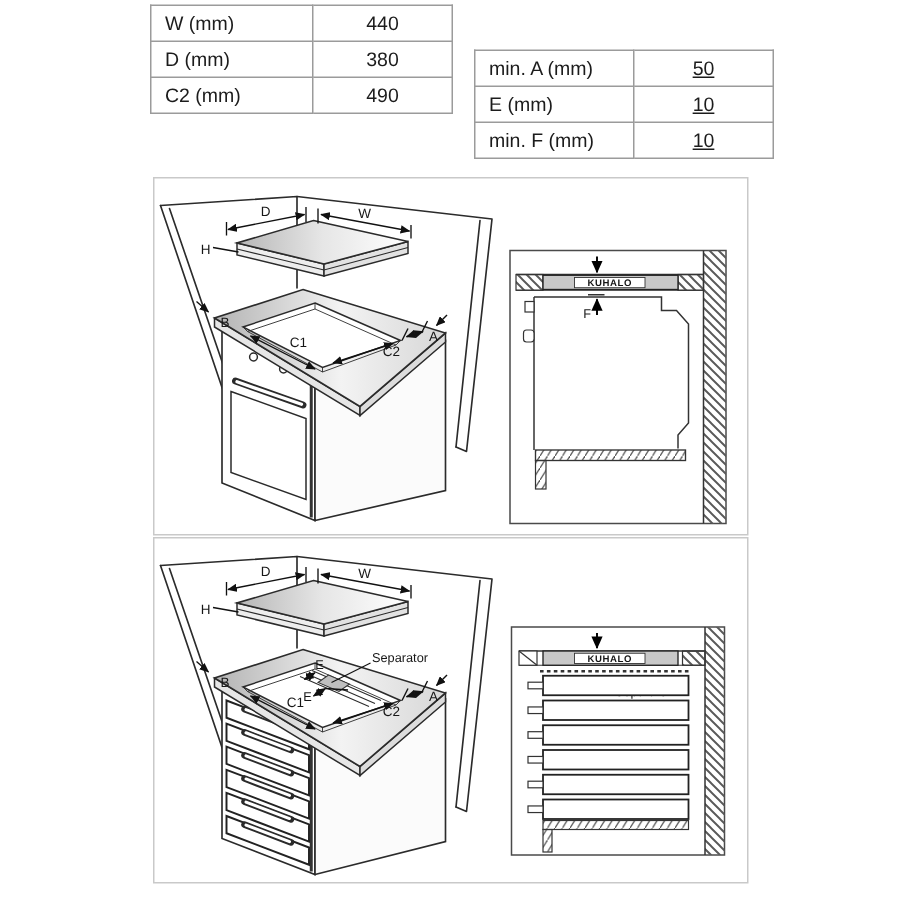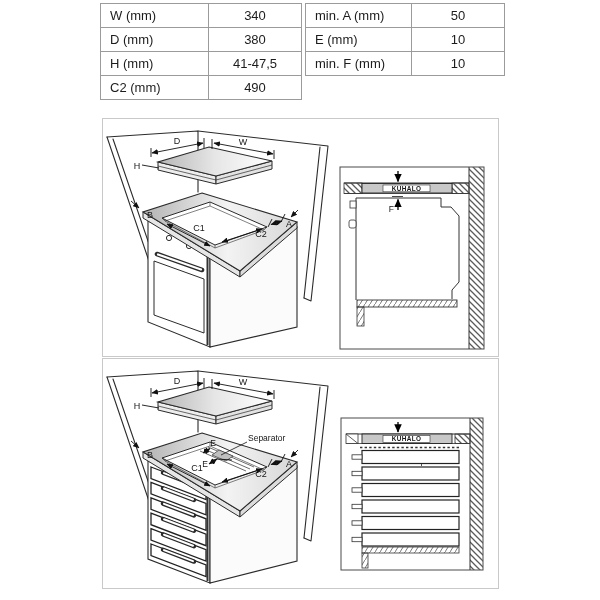--- a/index.html
+++ b/index.html
@@ -1,54 +1,50 @@
 <!DOCTYPE html>
 <html><head>
 <meta charset="utf-8">
 <style>
   html,body{margin:0;padding:0;background:#fff;}
   .page{position:relative;width:600px;height:600px;background:#fff;overflow:hidden;
         font-family:"Liberation Sans", sans-serif;color:#1c1c1c;}
-  .dim-table{position:absolute;left:100px;top:3px;display:flex;align-items:flex-start;}
+  .dim-table{position:absolute;left:100px;top:3px;display:flex;align-items:flex-start;gap:11px;}
   table{border-collapse:collapse;table-layout:fixed;}
   td{border:1px solid #9b9b9b;height:21px;font-size:13px;color:#1c1c1c;background:#fff;
      white-space:nowrap;overflow:hidden;}
   td.lab{padding-left:9px;text-align:left;}
   td.val{text-align:center;}
   .t-left td.lab{width:97px;} .t-left td.val{width:90px;}
-  .t-right{margin-left:3px;}
-  .t-right td.lab{width:95px;} .t-right td.val{width:90px;}
+  .t-right{margin-left:3px;margin-top:30px;}
+  .t-right td.lab{width:95px;} .t-right td.val{width:90px;text-decoration:underline;}
   .panel{position:absolute;left:102px;width:395px;border:1px solid #c9c9c9;background:#fff;}
   .p1{top:118px;height:237px;}
   .p2{top:358px;height:229px;}
   svg{position:absolute;left:102px;top:118px;}
   svg text{font-family:"Liberation Sans", sans-serif;fill:#161616;}
   .lbl{font-size:9px;}
   .sm{font-size:8.5px;}
   .kuh{font-size:6.4px;font-weight:bold;letter-spacing:.4px;}
 </style>
 </head>
 <body>
 
 <div class="page">
 
   <div class="dim-table">
     <table class="t-left">
       <tbody>
           <tr>
             <td class="lab">W (mm)</td>
-            <td class="val">340</td>
+            <td class="val">440</td>
           </tr>
       <tr>
             <td class="lab">D (mm)</td>
             <td class="val">380</td>
-          </tr>
-      <tr>
-            <td class="lab">H (mm)</td>
-            <td class="val">41-47,5</td>
           </tr>
       <tr>
             <td class="lab">C2 (mm)</td>
             <td class="val">490</td>
           </tr>
     </tbody>
       </table>
     <table class="t-right">
       <tbody>
           <tr>

